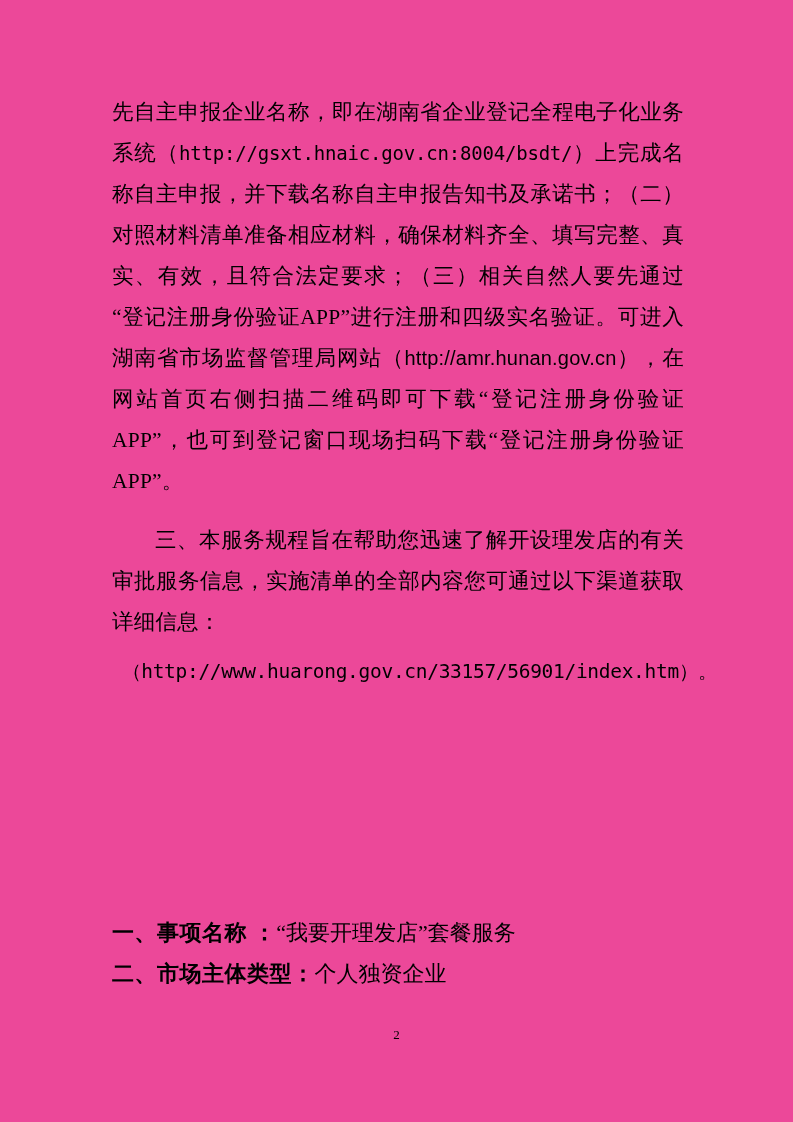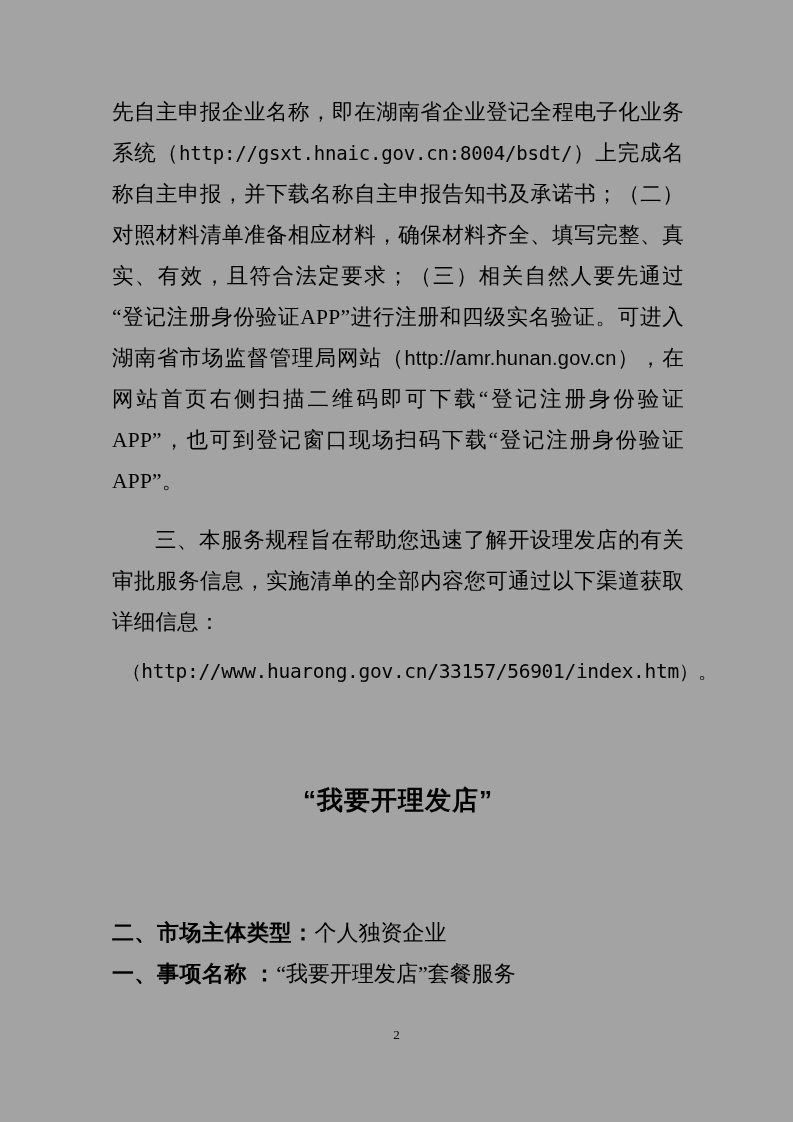--- a/index.html
+++ b/index.html
@@ -4,21 +4,21 @@
 <style>
   html, body {
     margin: 0;
     padding: 0;
     background: #8a8a8a;
   }
   .page {
     position: relative;
     width: 793px;
     height: 1122px;
-    background: #a3a3a3;
+    background: #ec4899;
     margin: 0 auto;
     overflow: hidden;
     font-family: "Liberation Serif", "DejaVu Serif", serif;
     color: #000000;
   }
   .content {
     position: absolute;
     left: 112px;
     top: 92px;
     width: 572px;
@@ -112,26 +112,25 @@
     <p class="para" id="para-1">先自主申报企业名称，即在湖南省企业登记全程电子化业务系统（<span class="mono">http://gsxt.hnaic.gov.cn:8004/bsdt/</span>）上完成名称自主申报，并下载名称自主申报告知书及承诺书；（二）对照材料清单准备相应材料，确保材料齐全、填写完整、真实、有效，且符合法定要求；（三）相关自然人要先通过“登记注册身份验证APP”进行注册和四级实名验证。可进入湖南省市场监督管理局网站（<span class="sans-inline">http://amr.hunan.gov.cn</span>），在网站首页右侧扫描二维码即可下载“登记注册身份验证APP”，也可到登记窗口现场扫码下载“登记注册身份验证APP”。</p>
 
     <div class="block-gap-1"></div>
 
     <p class="para indent" id="para-2">三、本服务规程旨在帮助您迅速了解开设理发店的有关审批服务信息，实施清单的全部内容您可通过以下渠道获取详细信息：</p>
 
     <p class="url-line">（http://www.huarong.gov.cn/33157/56901/index.htm）。</p>
   </div>
 
   <div class="title-block">
-    <div class="title-line">“我要开理发店”</div>
   </div>
 
   <div class="fields">
     <div class="field-row">
-      <span class="field-label">二、市场主体类型：</span><span class="field-value">个人独资企业</span>
+      <span class="field-label">一、事项名称 ：</span><span class="field-value">“我要开理发店”套餐服务</span>
     </div>
     <div class="field-row">
-      <span class="field-label">一、事项名称 ：</span><span class="field-value">“我要开理发店”套餐服务</span>
+      <span class="field-label">二、市场主体类型：</span><span class="field-value">个人独资企业</span>
     </div>
   </div>
 
   <div class="page-number">2</div>
 </div>
 
 </body></html>

